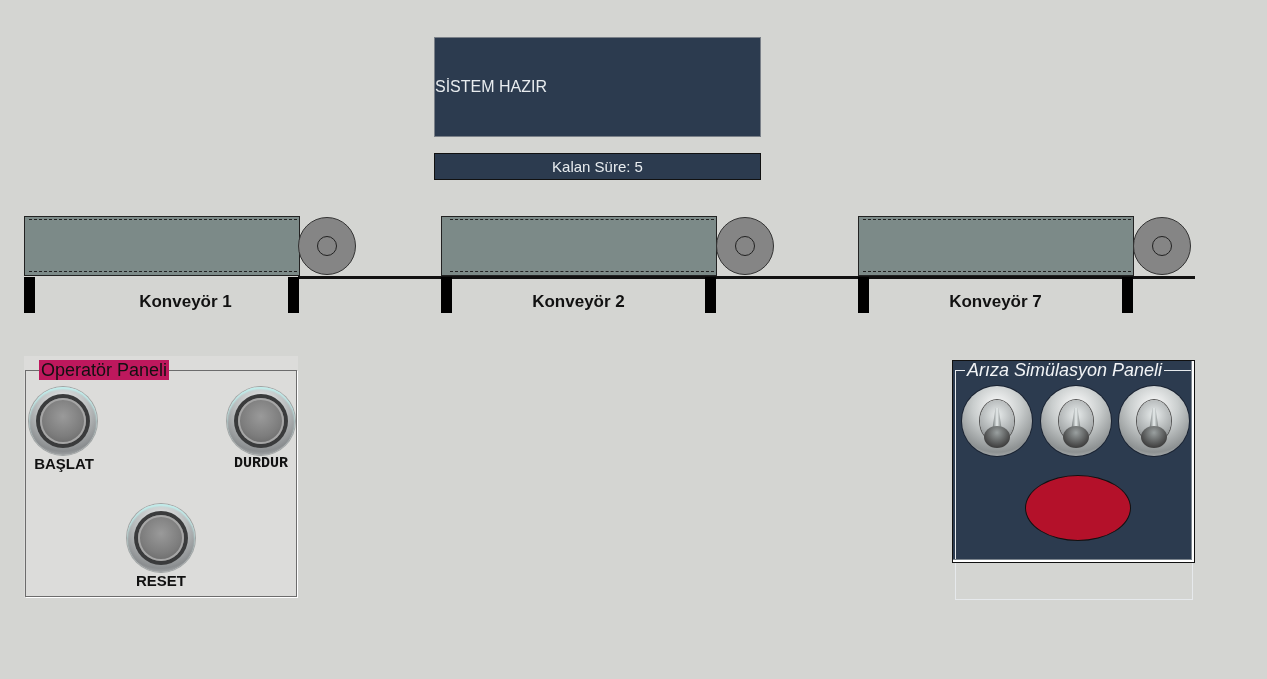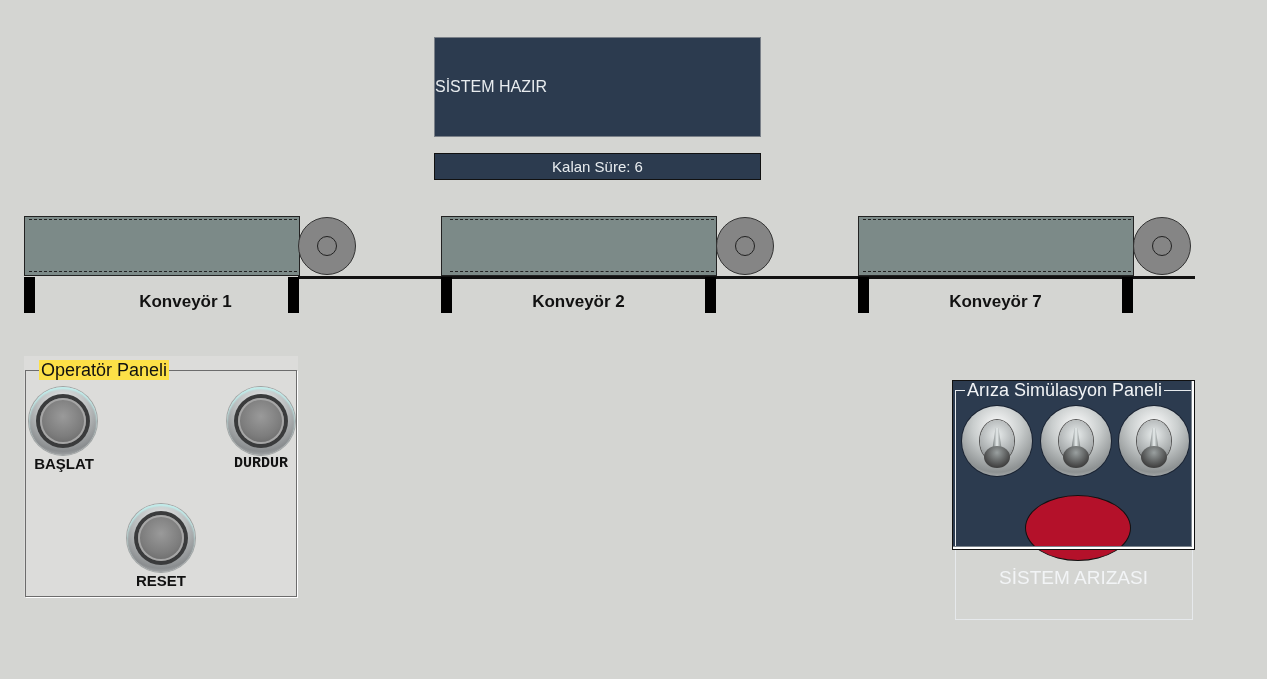--- a/index.html
+++ b/index.html
@@ -55,21 +55,21 @@
     left: 24px; top: 356px; width: 274px; height: 242px;
     background: #dcdcda;
   }
   .group-border {
     position: absolute; border: 1px solid #6c6c6c;
     box-shadow: 1px 1px 0 #ffffff;
   }
   .group-title {
     position: absolute; font-size: 18px; padding: 0 2px; line-height: 20px;
   }
-  .op-panel .group-title { background: #fde047; color: #111; }
+  .op-panel .group-title { background: #be185d; color: #111; }
 
   .push-btn {
     width: 68px; height: 68px; border-radius: 50%;
     background: radial-gradient(circle at 50% 30%, #f4f6f6 0%, #b9bcbd 45%, #8a8d8f 75%, #d8dcdc 100%);
     box-shadow: 0 0 0 1px #a0a4a4, inset 0 2px 2px #bff0ee;
     display: flex; align-items: center; justify-content: center; cursor: pointer;
   }
   .push-btn .ring {
     width: 54px; height: 54px; border-radius: 50%;
     background: #3a3b3c;
@@ -77,22 +77,22 @@
   }
   .push-btn .cap {
     width: 46px; height: 46px; border-radius: 50%;
     background: radial-gradient(circle at 50% 40%, #9a9a9a 0%, #7d7d7d 55%, #5c5c5c 100%);
     box-shadow: inset 0 0 0 2px #a6a6a6;
   }
   .btn-label { font-size: 15px; font-weight: bold; color: #111; text-align: center; }
 
   
   .fault-panel {
-    left: 952px; top: 380px; width: 243px; height: 170px;
-    background: #2c3b4f; border: 1px solid #111;
+    left: 952px; top: 360px; width: 243px; height: 203px;
+    background: #2c3b4f; border: 1px solid #111; font-style: italic;
   }
   .fault-panel .group-border { border-color: #e6e9ec; box-shadow: none; }
   .fault-panel .group-title { background: #2c3b4f; color: #f2f4f6; }
   .toggle {
     width: 70px; height: 70px; border-radius: 50%;
     background: radial-gradient(circle at 50% 30%, #ffffff 0%, #c9cdcd 40%, #8d9192 75%, #dfe2e2 100%);
     box-shadow: 0 0 0 1px #1a2230;
     cursor: pointer;
   }
   .toggle .inner {
@@ -123,21 +123,21 @@
     pointer-events: none;
   }
 </style>
 </head>
 <body>
 
 <div class="abs status-box">
   <span>SİSTEM HAZIR</span>
 </div>
 <div class="abs timer-box">
-  <span>Kalan Süre: 6</span>
+  <span>Kalan Süre: 5</span>
 </div>
 
 <div class="abs track" style="left:298px; top:276px; width:897px;"></div>
 <div class="abs track" style="left:24px; top:274px; width:276px; height:2px;"></div>
 
 <div>
   <div class="abs belt" style="left:24px; top:216px; width:276px;">
     <div class="dash-top"></div>
       <div class="dash-bot"></div>
   </div>
@@ -215,15 +215,14 @@
       <div class="stem"></div>
       <div class="knob"></div>
   </div>
   <div class="abs toggle" style="left:166px; top:25px;">
     <div class="inner"></div>
       <div class="stem"></div>
       <div class="knob"></div>
   </div>
 
   <div class="abs fault-lamp"></div>
-  <div class="abs fault-text">SİSTEM ARIZASI</div>
   <div class="fault-outline"></div>
 </div>
 
 </body></html>

